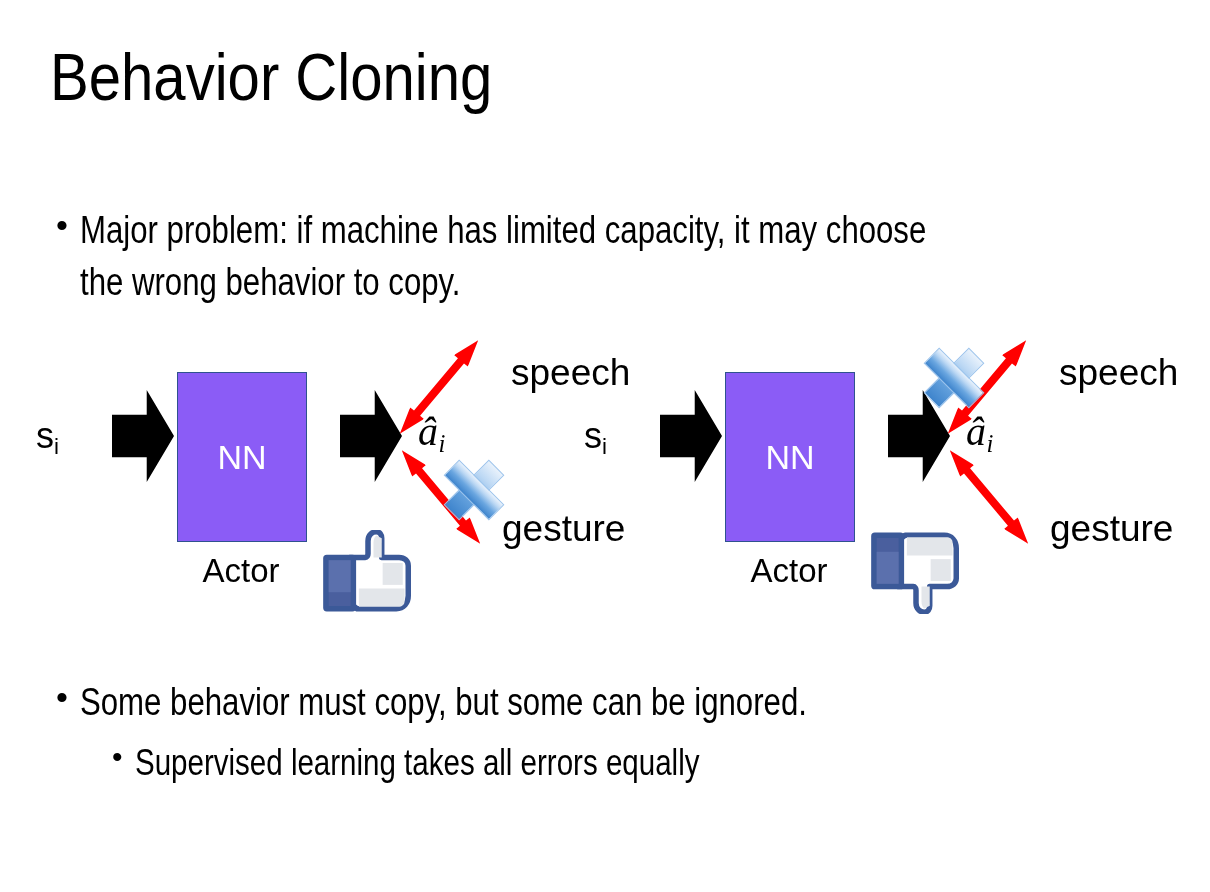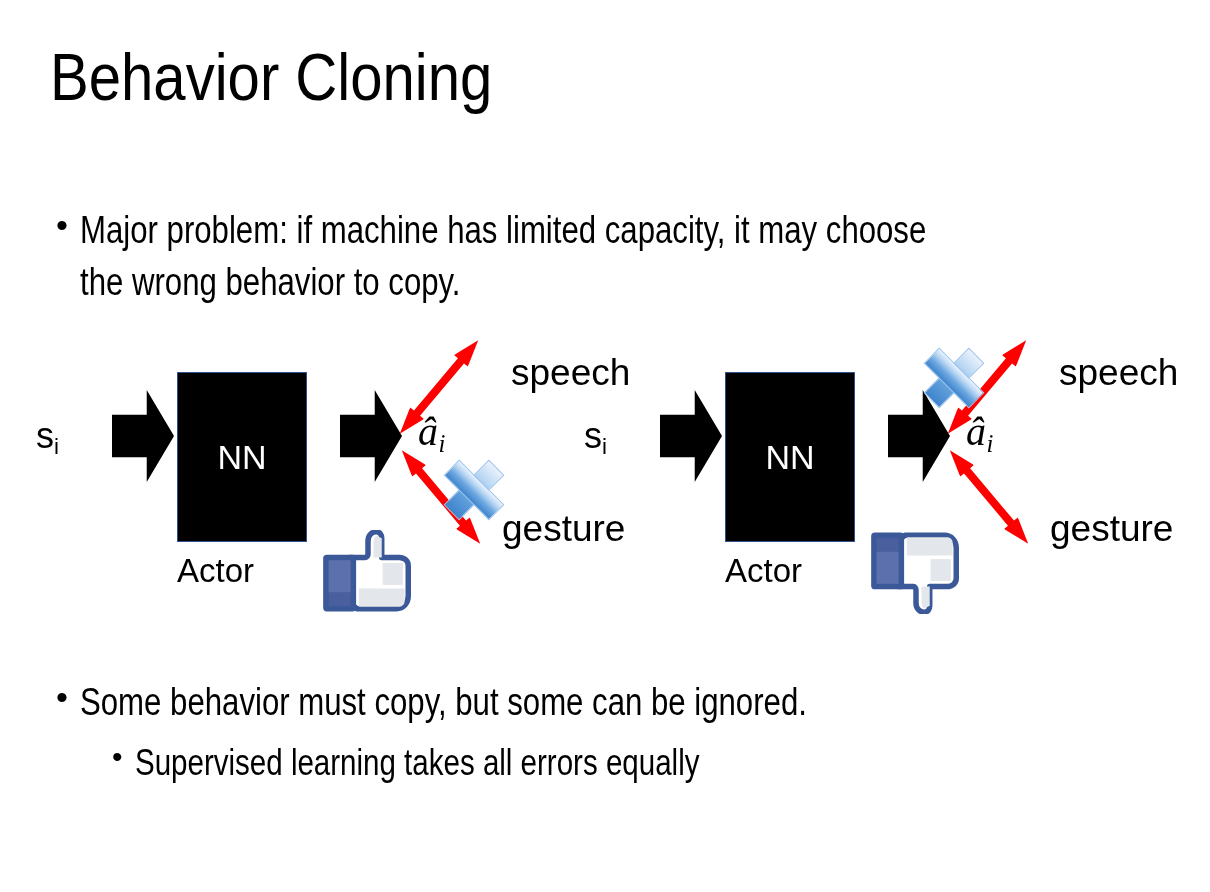--- a/index.html
+++ b/index.html
@@ -105,35 +105,35 @@
   }
   .arrow-in  { left: 90px;  top: 50px; }
   .arrow-out { left: 318px; top: 50px; }
 
   .nn-box {
     position: absolute;
     left: 155px;
     top: 32px;
     width: 128px;
     height: 168px;
-    background: #000000;
+    background: #8b5cf6;
     border: 1px solid #2F528F;
     display: flex;
     align-items: center;
     justify-content: center;
     color: #ffffff;
     font-size: 34px;
     font-family: "Liberation Sans", sans-serif;
   }
   .actor-label {
     position: absolute;
     left: 155px;
     top: 212px;
     width: 128px;
-    text-align: left;
+    text-align: center;
     font-size: 33px;
     font-family: "Liberation Sans", sans-serif;
     color: #000;
   }
 
   .ahat {
     position: absolute;
     left: 396px;
     top: 72px;
     font-family: "Liberation Serif", serif;

